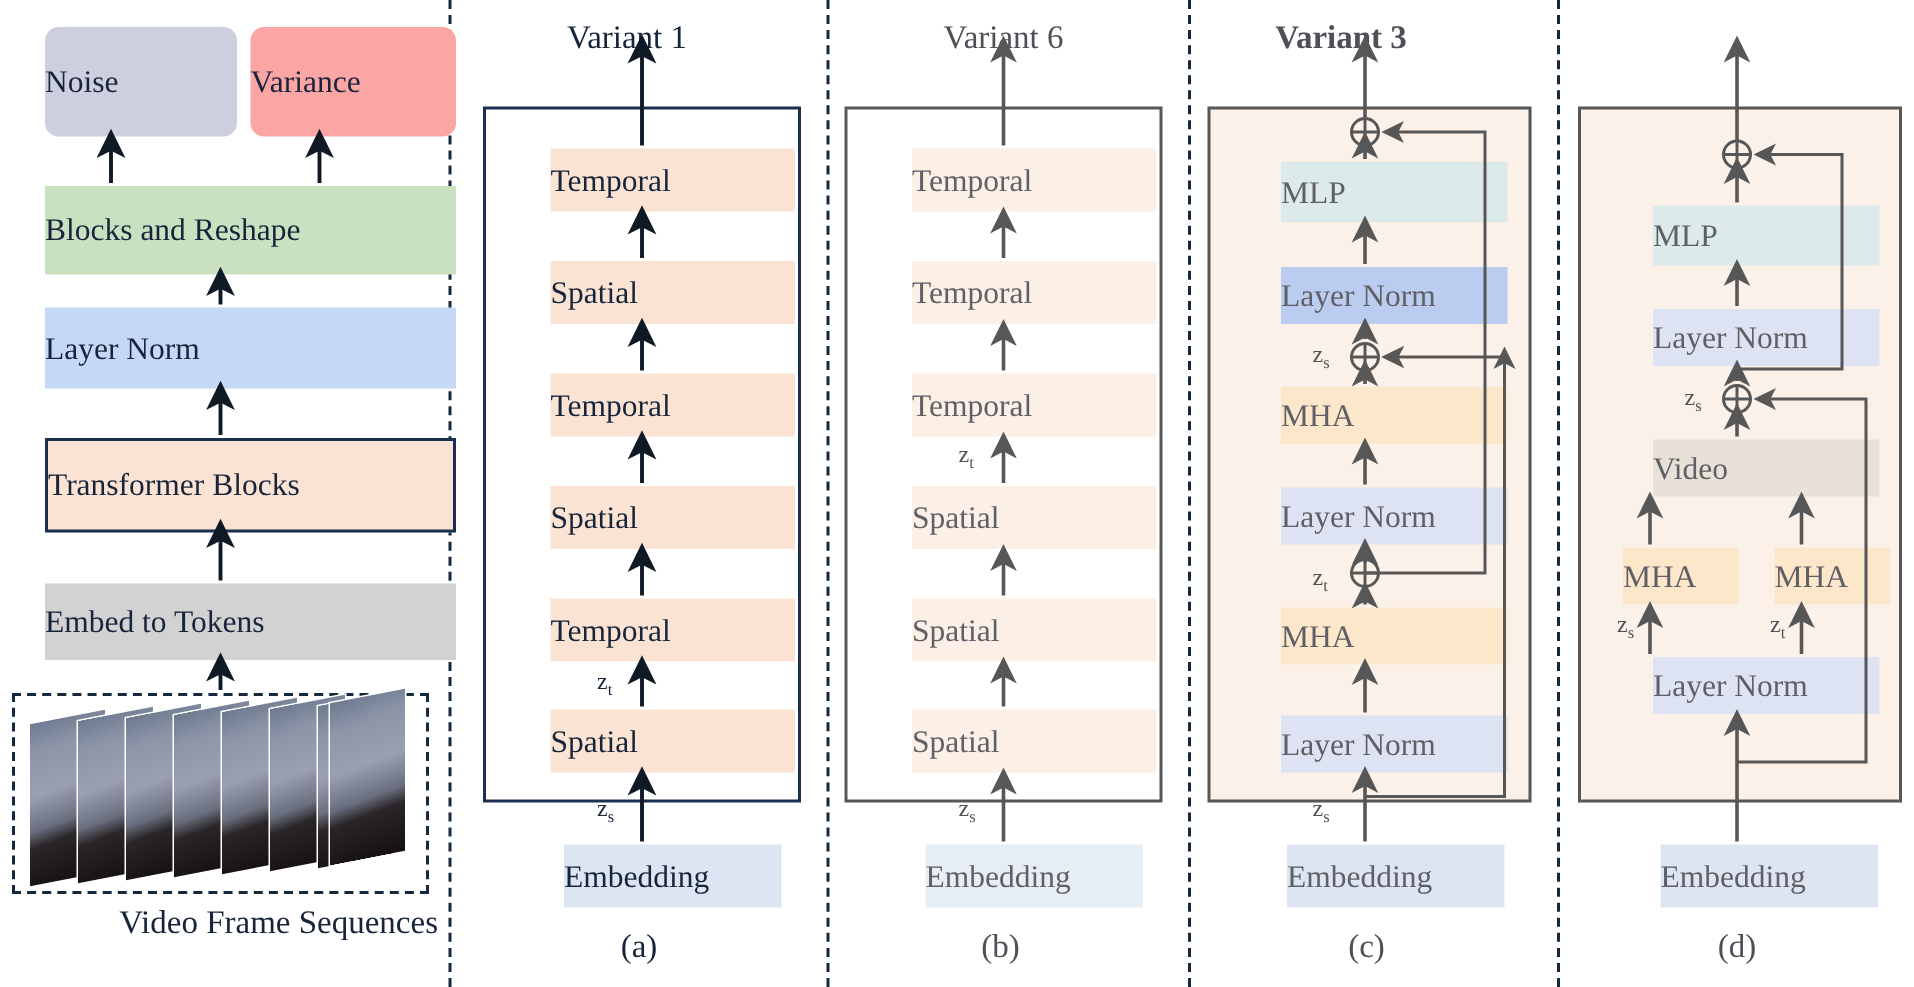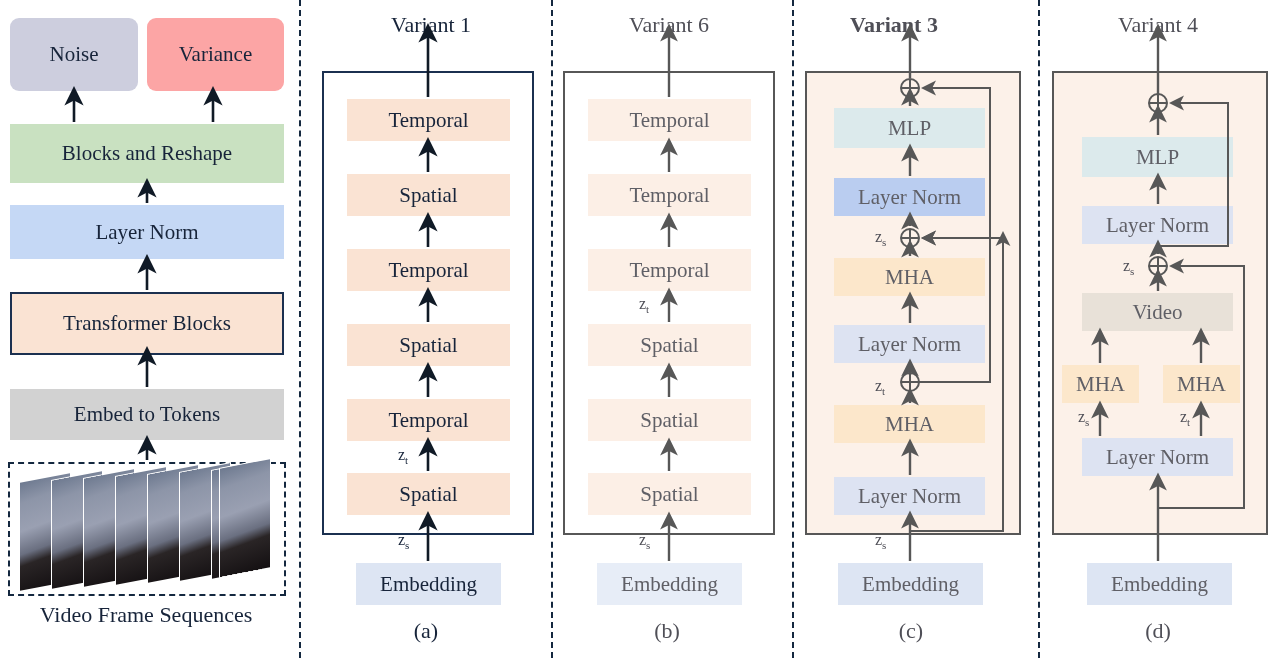--- a/index.html
+++ b/index.html
@@ -12,23 +12,24 @@
   #root{position:relative;width:1276px;height:658px;}
 
   
   .divider{
     position:absolute;top:0;width:0;height:658px;
     border-left:2px dashed #14283f;
   }
 
   .blk{
     position:absolute;
-    display:flex;align-items:center;justify-content:center;
+    display:flex;align-items:center;
     font-size:21px;color:#17243a;line-height:1;
     white-space:nowrap;
+    margin-left:20px;
   }
   .blk.faded{color:#5f5f66;}
 
   
   .pill{border-radius:9px;}
 
   
   .outline{position:absolute;background:transparent;}
 
   
@@ -59,21 +60,21 @@
     position:absolute;width:50px;height:108px;
     background:linear-gradient(170deg,#6e7a90 0%,#8d95a8 18%,#9aa0b2 42%,#6a6f80 62%,#2a2526 72%,#141012 100%);
     box-shadow:0 0 0 1px #ffffff;
     transform:skewY(-11deg);
   }
   .filmbox{
     position:absolute;
     border:2px dashed #14283f;
   }
   .vfs{
-    position:absolute;text-align:center;font-size:22px;color:#17243a;
+    position:absolute;text-align:right;font-size:22px;color:#17243a;
   }
 </style>
 </head>
 <body>
 
 <div id="root">
 
   <div class="divider" style="left:299px;"></div>
   <div class="divider" style="left:551px;"></div>
   <div class="divider" style="left:792px;"></div>
@@ -108,21 +109,21 @@
     <div class="frame" style="left:44px;  top:14px;"></div>
     <div class="frame" style="left:76px;  top:12px;"></div>
     <div class="frame" style="left:108px; top:10px;"></div>
     <div class="frame" style="left:140px; top:8px;"></div>
     <div class="frame" style="left:172px; top:6px;"></div>
     <div class="frame" style="left:204px; top:4px;"></div>
     <div class="frame" style="left:212px; top:2px;"></div>
   </div>
   <div class="vfs" style="left:0px;top:602px;width:292px;">Video Frame Sequences</div>
 
-  <div class="title" style="left:325px;top:12px;width:212px;">Variant 1</div>
+  <div class="title" style="left:312px;top:12px;width:212px;">Variant 1</div>
   <div class="outline" style="left:322px;top:71px;width:208px;height:460px;border:2px solid #1B3050;"></div>
 
   <div class="blk" style="left:347px;top:99px;width:163px;height:42px;background:#FAE3D3;">
     <span>Temporal</span>
     </div>
   <div class="blk" style="left:347px;top:174px;width:163px;height:42px;background:#FAE3D3;">
     <span>Spatial</span>
     </div>
   <div class="blk" style="left:347px;top:249px;width:163px;height:42px;background:#FAE3D3;">
     <span>Temporal</span>
@@ -209,21 +210,20 @@
 
   <div class="zlab grey" style="left:875px;top:228px;">
     <span>z</span><sub>s</sub></div>
   <div class="zlab grey" style="left:875px;top:377px;">
     <span>z</span><sub>t</sub></div>
   <div class="zlab grey" style="left:875px;top:531px;">
     <span>z</span><sub>s</sub></div>
 
   <div class="caption grey" style="left:805px;top:618px;width:212px;">(c)</div>
 
-  <div class="title grey" style="left:1052px;top:12px;width:212px;">Variant 4</div>
   <div class="outline" style="left:1052px;top:71px;width:212px;height:460px;border:2px solid #575757;background:#FCF1E9;"></div>
 
   <div class="blk faded" style="left:1082px;top:137px;width:151px;height:40px;background:#DCEAEC;">
     <span>MLP</span>
     </div>
   <div class="blk faded" style="left:1082px;top:206px;width:151px;height:38px;background:#DDE3F2;">
     <span>Layer Norm</span>
     </div>
   <div class="blk faded" style="left:1082px;top:293px;width:151px;height:38px;background:#E8E1D8;">
     <span>Video</span>

